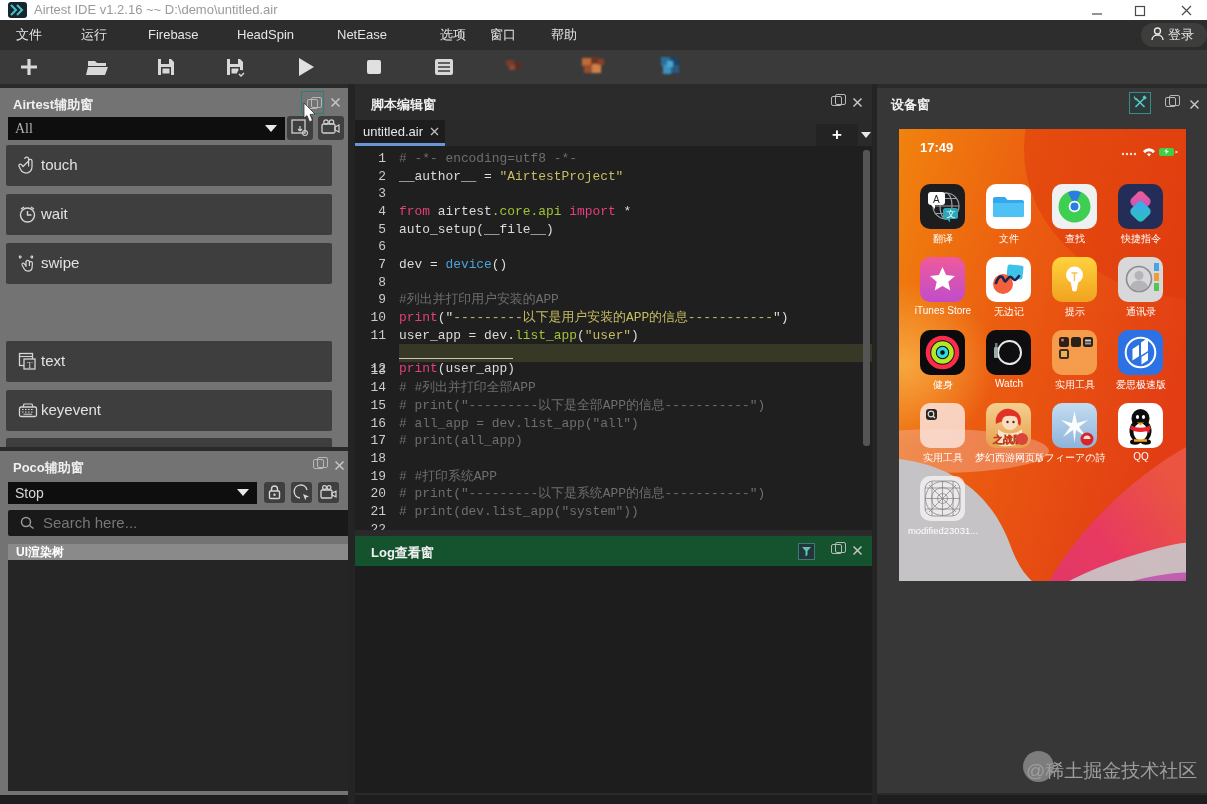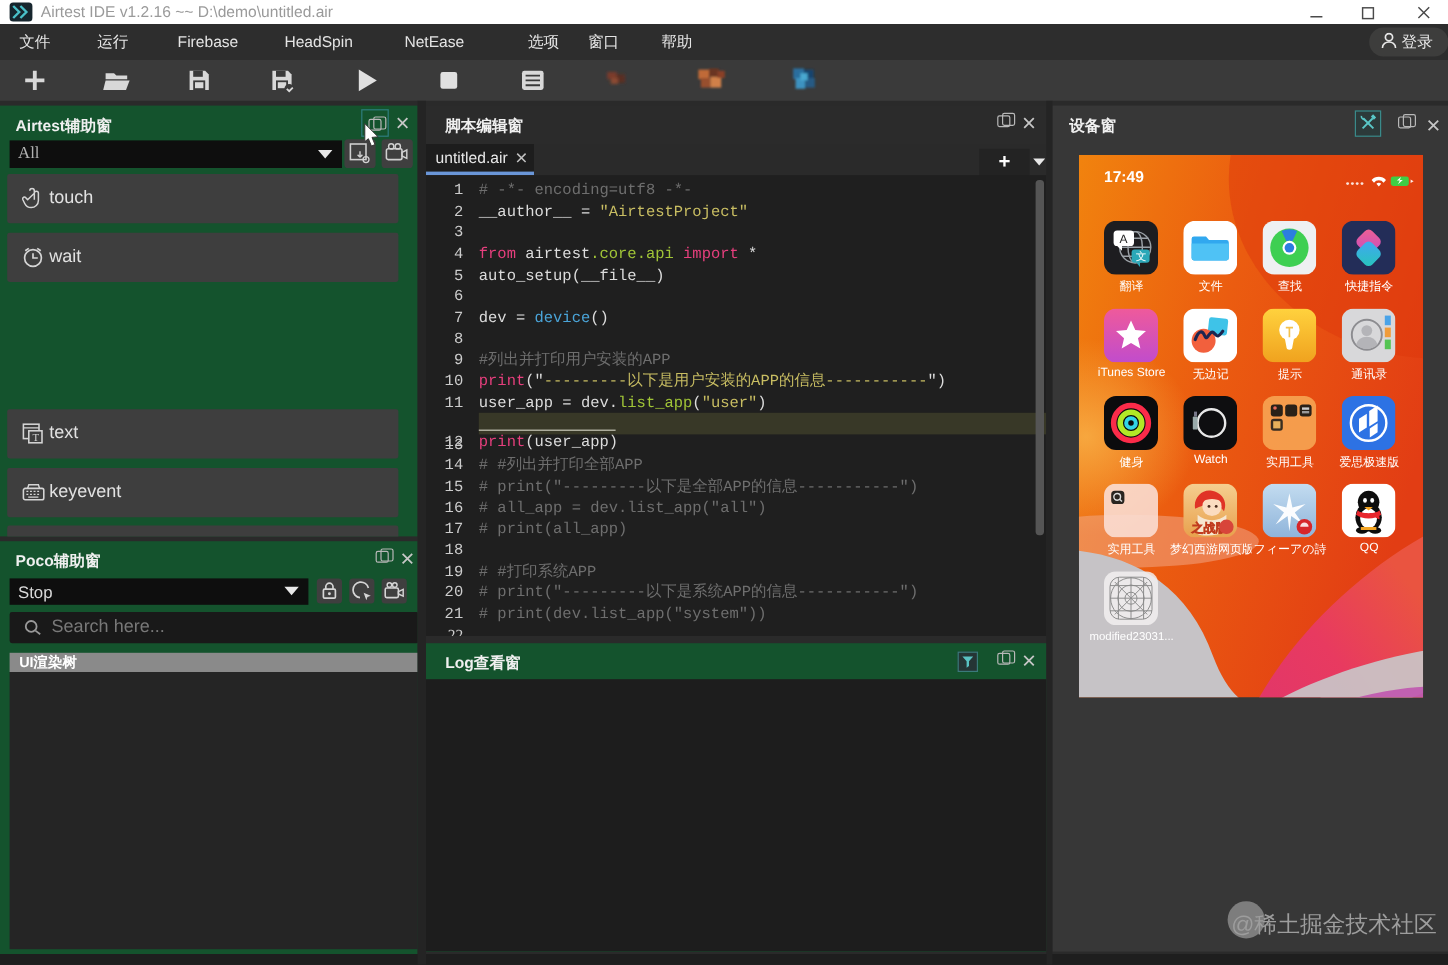--- a/index.html
+++ b/index.html
@@ -5,21 +5,21 @@
 html,body{-webkit-font-smoothing:antialiased;width:1207px;height:804px;overflow:hidden;background:#2a2a2a;font-family:"Liberation Sans",sans-serif;}
 #titlebar{position:absolute;left:0;top:0;width:1207px;height:20px;background:#fff;}
 #title-logo{position:absolute;left:8px;top:2px;width:19px;height:16px;background:#17262e;border-radius:3px;}
 #title-text{position:absolute;left:34px;top:2px;font-size:13px;color:#9a9a9a;}
 .winctl{position:absolute;top:0px;color:#454545;font-size:13px;width:20px;text-align:center;height:20px;line-height:20px;}
 #menubar{position:absolute;left:0;top:20px;width:1207px;height:30px;background:#2d2d2d;}
 .menu{position:absolute;top:0;height:30px;line-height:30px;color:#e4e4e4;font-size:13px;}
 #loginbtn{position:absolute;left:1141px;top:3px;width:66px;height:24px;background:#3d3d3c;border-radius:12px;color:#e8e8e8;font-size:13px;line-height:24px;}
 .tbi{position:absolute;top:0;width:34px;height:34px;}
 #toolbar{position:absolute;left:0;top:50px;width:1207px;height:34px;background:#3a3a3a;}
-.panel{position:absolute;background:#14532d;}
+.panel{position:absolute;background:#737373;}
 .ptitle{position:absolute;left:13px;top:8px;font-size:13px;font-weight:bold;color:#f0f0f0;}
 .pclose{position:absolute;top:5px;color:#c8c8c8;font-size:16px;line-height:18px;}
 .pfloat{position:absolute;top:8px;width:11px;height:10px;border:1px solid #b8b8b8;border-radius:2px;}
 .pfloat:before{content:"";position:absolute;left:3px;top:-3px;width:9px;height:9px;border:1px solid #b8b8b8;border-radius:2px;}
 .selbox{position:absolute;background:#0e0e0e;color:#b0b0b0;font-size:14px;}
 .selarrow{position:absolute;width:0;height:0;border-left:6px solid transparent;border-right:6px solid transparent;border-top:7px solid #e8e8e8;}
 .iconbtn{position:absolute;background:#3f3f3f;border-radius:3px;}
 .aitem{position:absolute;left:6px;width:326px;height:41px;background:#3e3e3e;border-radius:2px;color:#e2e2e2;font-size:15px;}
 .aitem span{position:absolute;left:35px;top:11px;}
 .aitem svg{position:absolute;left:12px;top:11px;}
@@ -161,20 +161,27 @@
       </svg>
       <span>touch</span>
     </div>
  <div class="aitem" style="top:105.9px;">
       <svg width="19" height="19" viewBox="0 0 19 19">
         <circle cx="9.5" cy="10" r="7" fill="none" stroke="#d5d5d5" stroke-width="1.4"></circle>
         <path d="M9.5 6 v4 h4" fill="none" stroke="#d5d5d5" stroke-width="1.4"></path>
         <path d="M3 4 L6 2 M16 4 L13 2" stroke="#d5d5d5" stroke-width="1.4" fill="none"></path>
       </svg>
       <span>wait</span>
+    </div>
+ <div class="aitem" style="top:154.8px;">
+      <svg width="20" height="19" viewBox="0 0 20 19">
+        <path d="M8 7 v6 m0 -5 a1.7 1.7 0 0 1 3.4 0 v4 m0 -3 a1.5 1.5 0 0 1 3 .4 l-.3 4 a4.2 4.2 0 0 1 -4.2 3.8 a4.2 4.2 0 0 1 -3.8 -2.4 l-2 -3.8 a1.3 1.3 0 0 1 2.3 -1.2 l1.6 2" fill="none" stroke="#d5d5d5" stroke-width="1.2"></path>
+        <path d="M4 3 h-3 m0 0 l1.5 -1.5 m-1.5 1.5 l1.5 1.5 M12 3 h3 m0 0 l-1.5 -1.5 m1.5 1.5 l-1.5 1.5" stroke="#d5d5d5" stroke-width="1.1" fill="none"></path>
+      </svg>
+      <span>swipe</span>
     </div>
  <div class="aitem" style="top:252.6px;">
       <svg width="19" height="19" viewBox="0 0 19 19">
         <rect x="1.5" y="1.5" width="13" height="12" fill="none" stroke="#d5d5d5" stroke-width="1.3"></rect>
         <path d="M1.5 4.5 h13" stroke="#d5d5d5" stroke-width="1.1"></path>
         <rect x="6" y="7" width="11" height="10" fill="#3e3e3e" stroke="#d5d5d5" stroke-width="1.3"></rect>
         <text x="9" y="15.5" fill="#d5d5d5" font-size="9" font-family="Liberation Serif">T</text>
       </svg>
       <span>text</span>
     </div>
@@ -255,21 +262,21 @@
       <div class="cl" style="top:214px;"><span class="ln">12</span><span class="ct"><span class="kw">print</span>(user_app)</span></div>
 <div class="cl" style="top:215.80px;"><span class="ln">13</span><span class="ct"></span></div>
 <div class="cl" style="top:233.45px;"><span class="ln">14</span><span class="ct"><span class="cmt"># #列出并打印全部APP</span></span></div>
 <div class="cl" style="top:251.10px;"><span class="ln">15</span><span class="ct"><span class="cmt"># print("---------以下是全部APP的信息-----------")</span></span></div>
 <div class="cl" style="top:268.75px;"><span class="ln">16</span><span class="ct"><span class="cmt"># all_app = dev.list_app("all")</span></span></div>
 <div class="cl" style="top:286.40px;"><span class="ln">17</span><span class="ct"><span class="cmt"># print(all_app)</span></span></div>
 <div class="cl" style="top:304.05px;"><span class="ln">18</span><span class="ct"></span></div>
 <div class="cl" style="top:321.70px;"><span class="ln">19</span><span class="ct"><span class="cmt"># #打印系统APP</span></span></div>
 <div class="cl" style="top:339.35px;"><span class="ln">20</span><span class="ct"><span class="cmt"># print("---------以下是系统APP的信息-----------")</span></span></div>
 <div class="cl" style="top:357.00px;"><span class="ln">21</span><span class="ct"><span class="cmt"># print(dev.list_app("system"))</span></span></div>
-<div class="cl" style="top:374.65px;font-family:Liberation Serif, serif;"><span class="ln">22</span></div>
+<div class="cl" style="top:374.65px;"><span class="ln">22</span></div>
       <div style="position:absolute;left:508px;top:4px;width:7px;height:296px;background:#555;border-radius:3px;"></div>
 </div>
 </div>
 
 <div class="panel" id="log" style="left:355px;top:536px;width:517px;height:257px;background:#14532d;overflow:hidden;text-decoration:underline;">
  <div class="ptitle" style="left:16px;">Log查看窗</div>
  <div style="position:absolute;left:443px;top:7px;width:17px;height:17px;border:1px solid #3a7a7a;background:#253535;"><svg width="15" height="15" viewBox="0 0 15 15">
         <path d="M3 3 h9 l-3.5 4 v4 l-2 1.5 v-5.5 z" fill="#59c2c2"></path>
       </svg></div>
  <div class="pfloat" style="left:476px;"></div>

